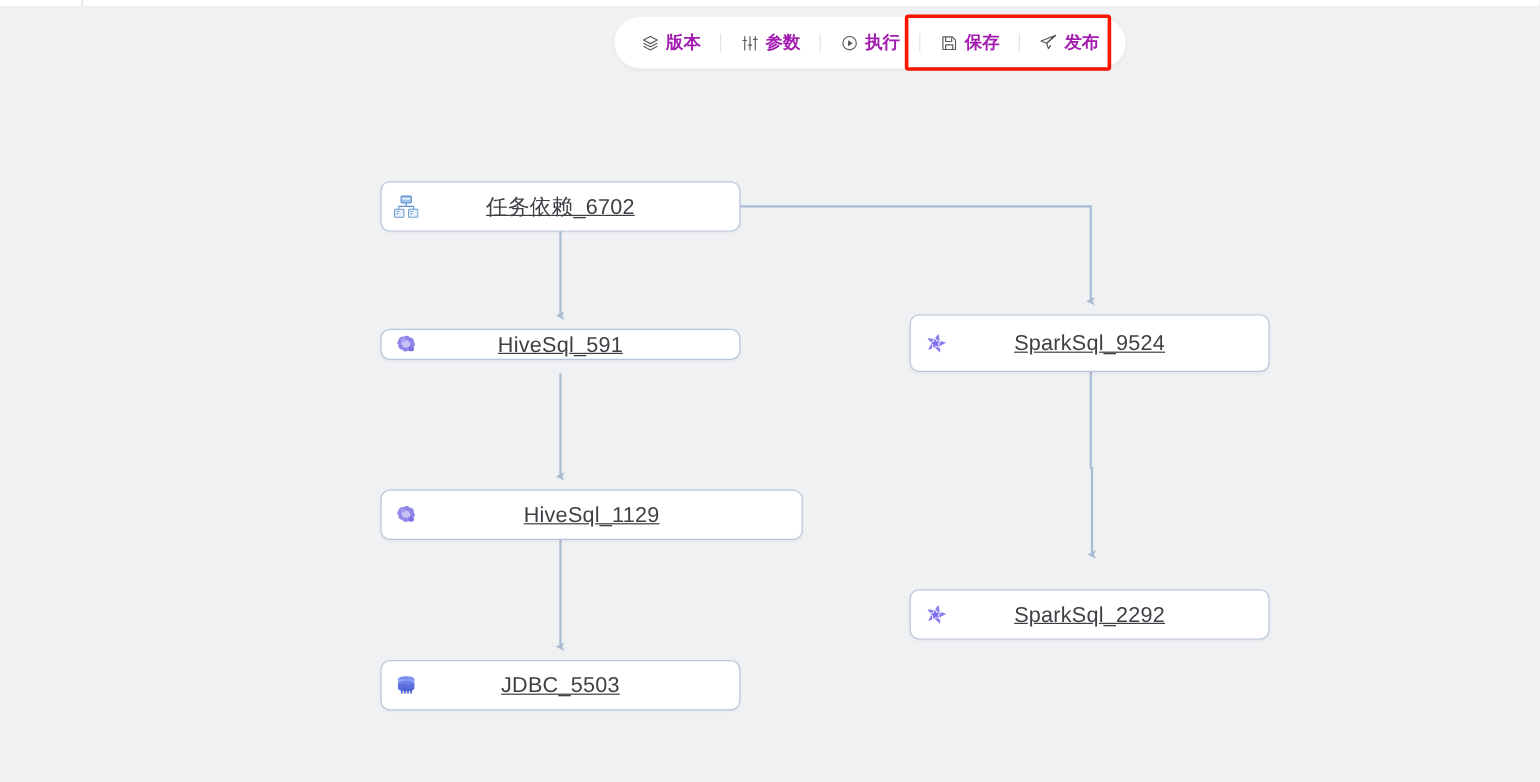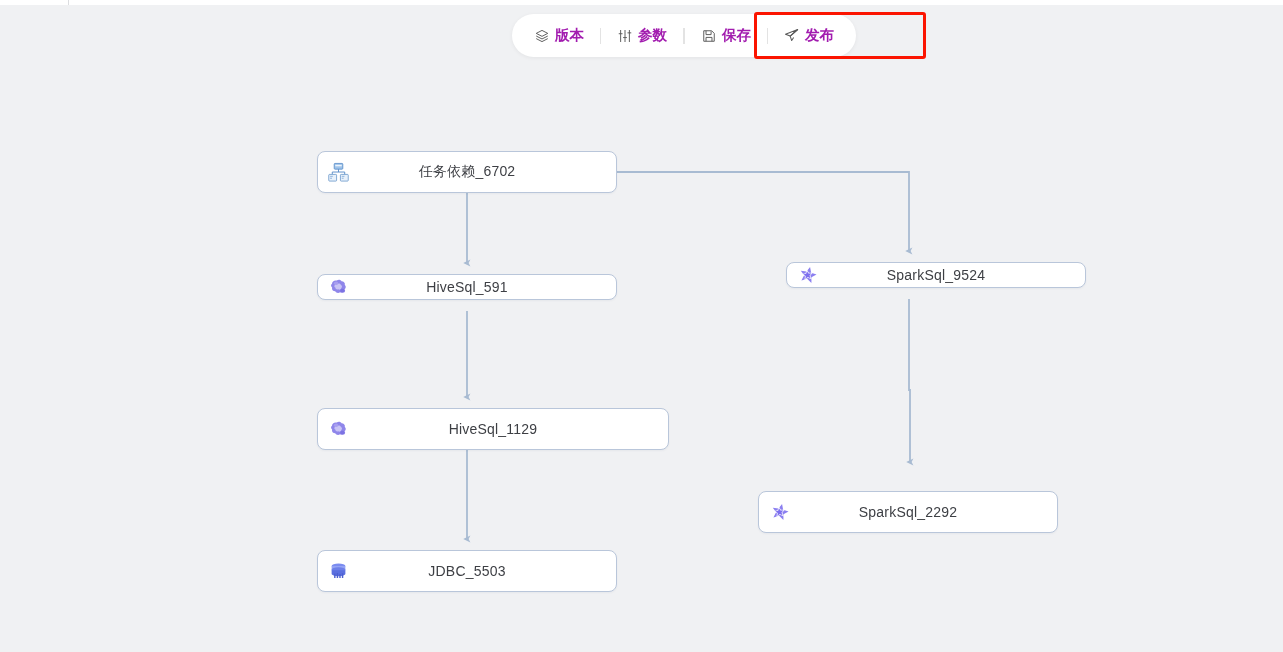--- a/index.html
+++ b/index.html
@@ -121,24 +121,25 @@
     transform: translateY(-50%);
     width: 22px;
     height: 22px;
     display: flex;
     align-items: center;
     justify-content: center;
   }
   .node-label {
     flex: 1;
     text-align: center;
-    font-size: 14px;
+    font-size: 18px;
     color: #3d3f44;
     letter-spacing: .2px;
     user-select: none;
+    text-decoration: underline;
   }
 </style>
 </head>
 <body>
 
 <div id="top-strip">
   <div class="divider"></div>
 </div>
 
 <div id="canvas">
@@ -220,21 +221,21 @@
         <path d="M3.8,9.6 L3.8,13.4 C3.8,14.8 7,15.9 11,15.9 C15,15.9 18.2,14.8 18.2,13.4 L18.2,9.6" fill="#5b6fdf"></path>
         <rect x="6.4" y="13.2" width="1.5" height="4.6" fill="#4c5fd0"></rect>
         <rect x="9.1" y="12.6" width="1.5" height="5.2" fill="#4c5fd0"></rect>
         <rect x="11.8" y="13.6" width="1.5" height="4.2" fill="#4c5fd0"></rect>
         <rect x="14.5" y="12.9" width="1.5" height="4.9" fill="#4c5fd0"></rect>
       </svg>
     </span>
     <span class="node-label">JDBC_5503</span>
   </div>
 
-  <div class="node" style="left:758px; top:257px; width:300px; height:26px;margin-left:28px;">
+  <div class="node" style="left:758px; top:257px; width:300px; height:48px;">
     <span class="node-icon">
       <svg width="21" height="21" viewBox="0 0 22 22">
         <path d="M11.6,1.8 L14.1,7.2 L20.1,7.8 L15.6,11.7 L17,17.6 L11.6,14.5 L6.2,17.6
                  L7.6,11.7 L3.1,7.8 L9.1,7.2 Z" fill="#8b7ff0" transform="rotate(14 11 10.5)"></path>
         <path d="M11,4.4 L12.8,8.3 L17.1,8.7 L13.9,11.5 L14.9,15.7 L11,13.5 L7.1,15.7
                  L8.1,11.5 L4.9,8.7 L9.2,8.3 Z" fill="#ffffff" transform="rotate(-8 11 10.5)" opacity="0.92"></path>
         <path d="M11,6.4 L12.2,9.1 L15.2,9.4 L13,11.3 L13.7,14.2 L11,12.7 L8.3,14.2
                  L9,11.3 L6.8,9.4 L9.8,9.1 Z" fill="#7d6fee" transform="rotate(-8 11 10.5)"></path>
       </svg>
     </span>
@@ -275,20 +276,29 @@
         <svg width="14" height="14" viewBox="0 0 16 16" fill="none" stroke="#595959" stroke-width="1.1" stroke-linecap="round">
           <path d="M3 1.6 L3 14.4 M8 1.6 L8 14.4 M13 1.6 L13 14.4"></path>
           <path d="M1.3 5.4 L4.7 5.4 M6.3 9.8 L9.7 9.8 M11.3 4.4 L14.7 4.4"></path>
         </svg>
       </span>
       <span>参数</span>
     </div>
 
     <div class="tb-sep"></div>
 
+    <div class="tb-item">
+      <span class="tb-icon">
+        <svg width="14" height="14" viewBox="0 0 16 16" fill="none" stroke="#595959" stroke-width="1.1">
+          <circle cx="8" cy="8" r="6.4"></circle>
+          <path d="M6.5 5.2 L11 8 L6.5 10.8 Z" fill="#595959" stroke="none"></path>
+        </svg>
+      </span>
+      <span>执行</span>
+    </div>
 
     <div class="tb-sep"></div>
 
     <div class="tb-item">
       <span class="tb-icon">
         <svg width="14" height="14" viewBox="0 0 16 16" fill="none" stroke="#595959" stroke-width="1.1" stroke-linejoin="round">
           <path d="M2 2 L11 2 L14 5 L14 14 L2 14 Z"></path>
           <path d="M4.6 2 L4.6 6.4 L10.4 6.4 L10.4 2.6"></path>
           <path d="M4.6 14 L4.6 9.6 L11.4 9.6 L11.4 14"></path>
         </svg>

